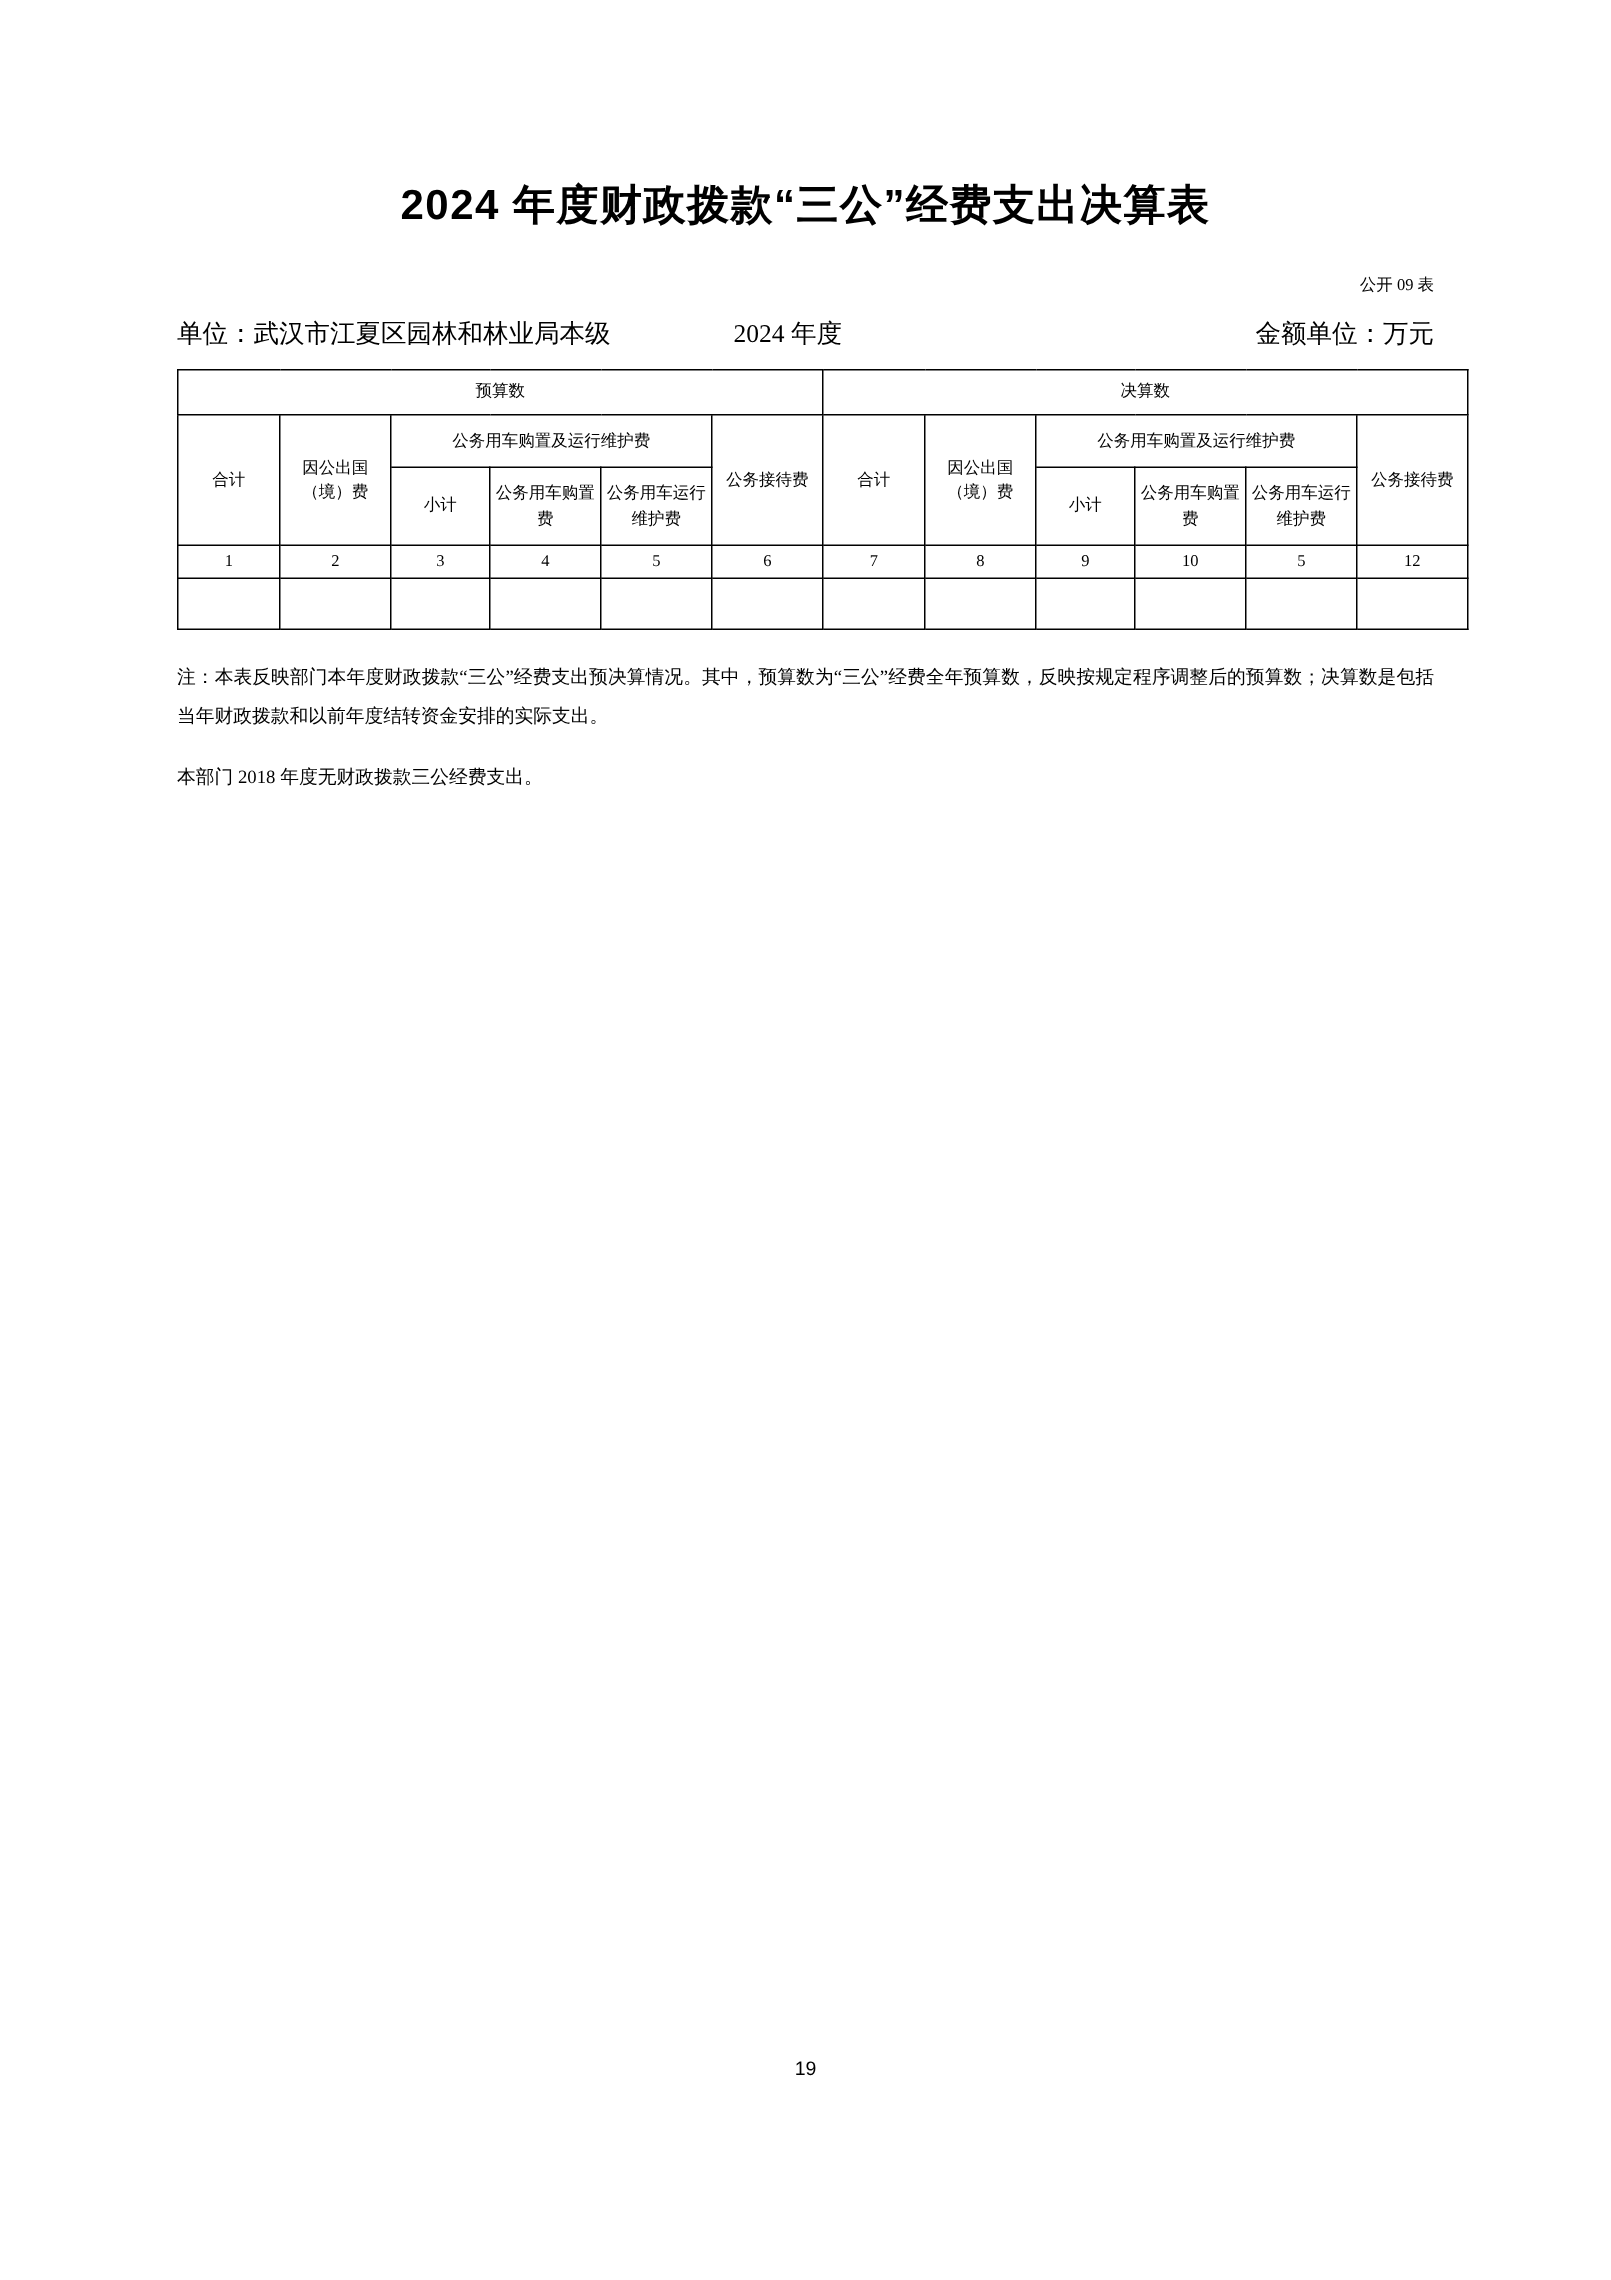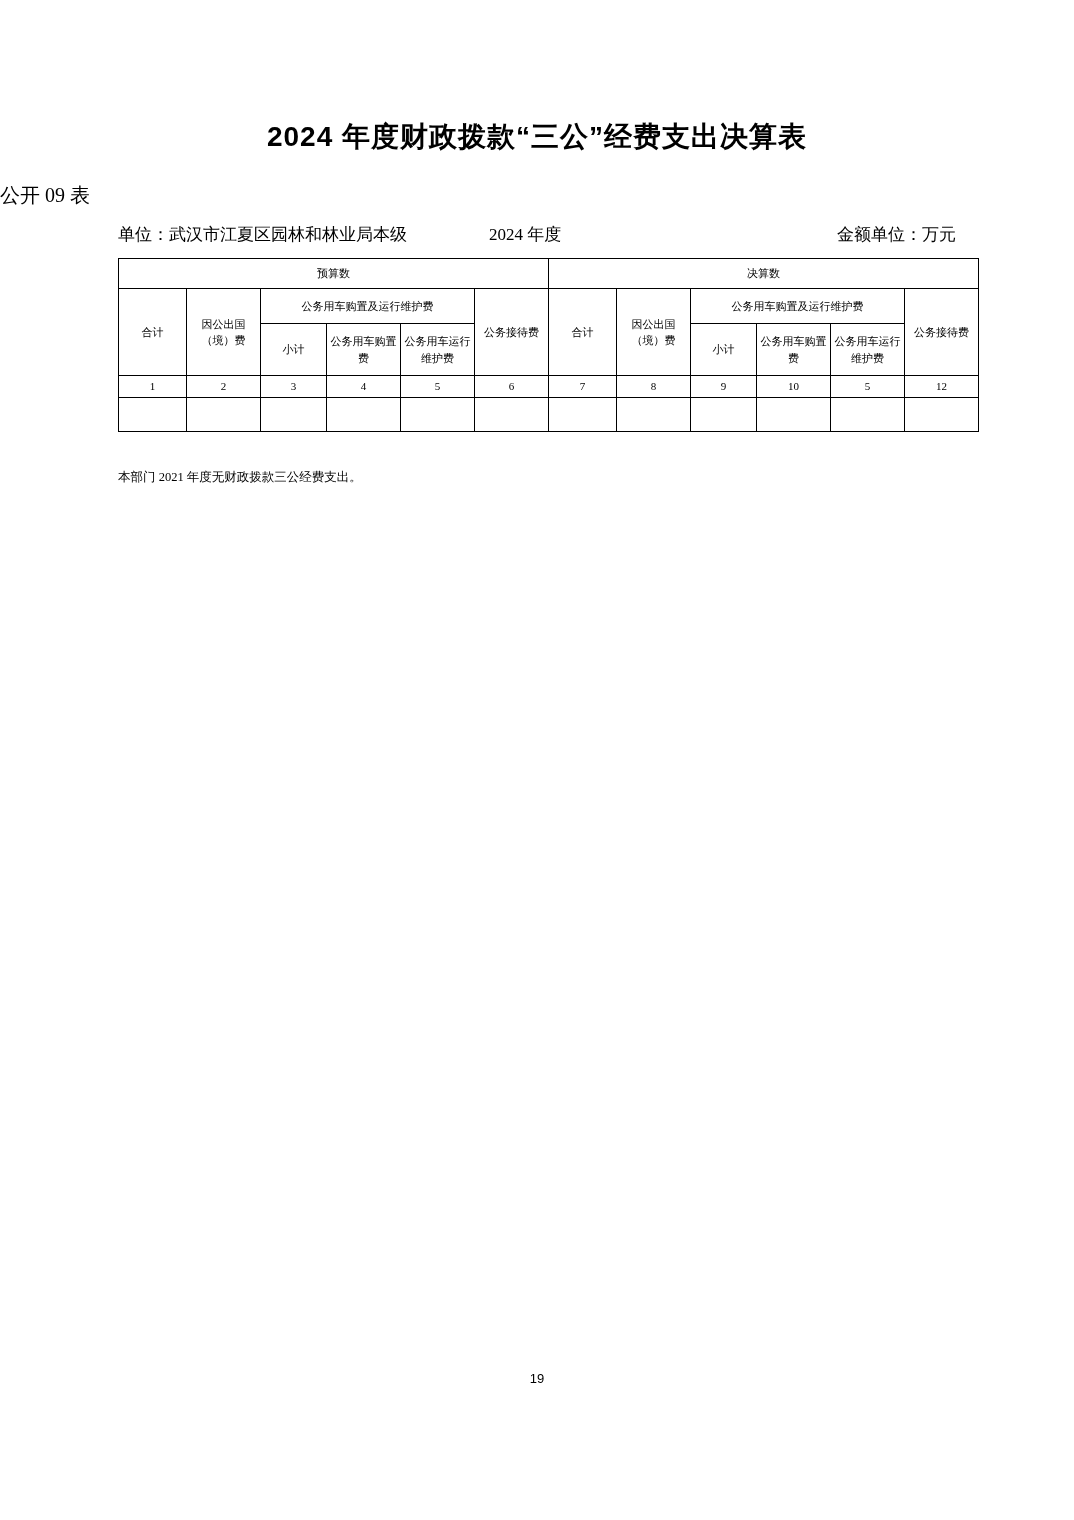--- a/index.html
+++ b/index.html
@@ -23,22 +23,24 @@
   .title {
     text-align: center;
     font-family: "Liberation Sans", "DejaVu Sans", sans-serif;
     font-weight: bold;
     font-size: 28px;
     letter-spacing: 1px;
     margin: 0;
     padding-top: 118px;
   }
   .form-no {
-    font-size: 20px;
-    margin: 0;
+    text-align: right;
+    font-size: 11px;
+    margin: 0;
+    padding-right: 118px;
     padding-top: 26px;
   }
   .meta-row {
     display: flex;
     align-items: flex-end;
     padding: 14px 118px 0 118px;
     font-size: 17px;
     gap: 28px;
   }
   .meta-unit {
@@ -191,18 +193,19 @@
           <td></td>
           <td></td>
           <td></td>
           <td></td>
         </tr>
       </tbody>
     </table>
   </div>
 
   <div class="notes">
-    <p class="note2">本部门 2021 年度无财政拨款三公经费支出。</p>
+    <p>注：本表反映部门本年度财政拨款“三公”经费支出预决算情况。其中，预算数为“三公”经费全年预算数，反映按规定程序调整后的预算数；决算数是包括当年财政拨款和以前年度结转资金安排的实际支出。</p>
+    <p class="note2">本部门 2018 年度无财政拨款三公经费支出。</p>
   </div>
 
   <div class="page-num">19</div>
 
 </div>
 
 </body></html>

